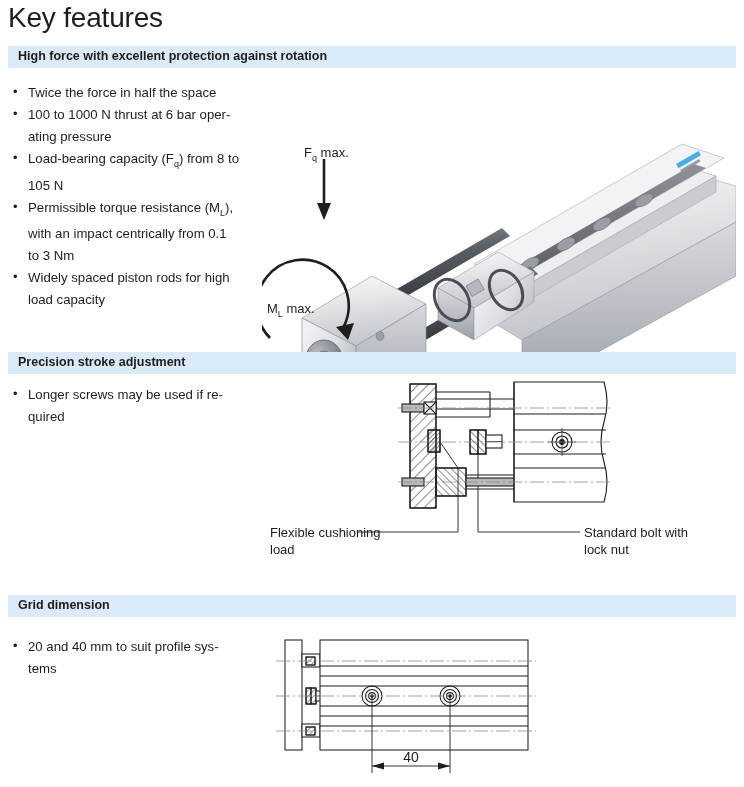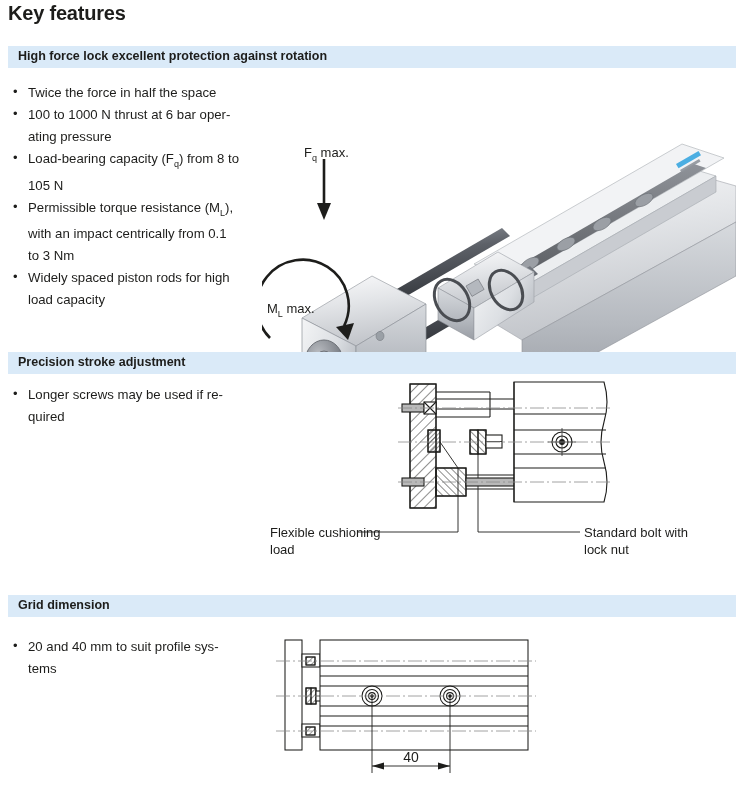--- a/index.html
+++ b/index.html
@@ -12,22 +12,22 @@
     height: 787px;
     position: relative;
     font-family: "Liberation Sans", sans-serif;
     color: #1a1a1a;
     overflow: hidden;
   }
   .page-title {
     position: absolute;
     left: 8px;
     top: 2px;
-    font-size: 20px;
-    font-weight: 700;
+    font-size: 28px;
+    font-weight: 400;
     letter-spacing: -0.2px;
     color: #1d1d1b;
   }
 
   
   .bar {
     position: absolute;
     left: 8px;
     width: 728px;
     height: 22px;
@@ -77,21 +77,21 @@
     color: #1d1d1b;
     white-space: nowrap;
   }
 </style>
 </head>
 <body>
 
 <div class="page-title">Key features</div>
 
 <div class="bar" style="top:46px;">
-  <div class="bar-label">High force lock excellent protection against rotation</div>
+  <div class="bar-label">High force with excellent protection against rotation</div>
 </div>
 
 <div class="bullets" style="top:82px;">
   <div class="li"><span>Twice the force in half the space</span></div>
   <div class="li"><span>100 to 1000 N thrust at 6 bar oper-<br>ating pressure</span></div>
   <div class="li"><span>Load-bearing capacity (F<sub>q</sub>) from 8 to<br>105 N</span></div>
   <div class="li"><span>Permissible torque resistance (M<sub>L</sub>),<br>with an impact centrically from 0.1<br>to 3 Nm</span></div>
   <div class="li"><span>Widely spaced piston rods for high<br>load capacity</span></div>
 </div>
 

